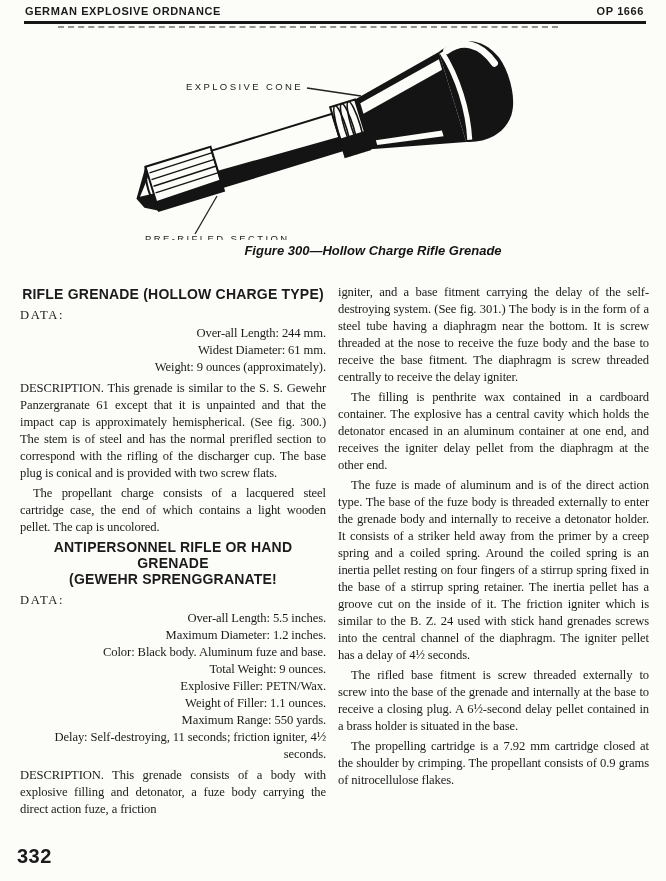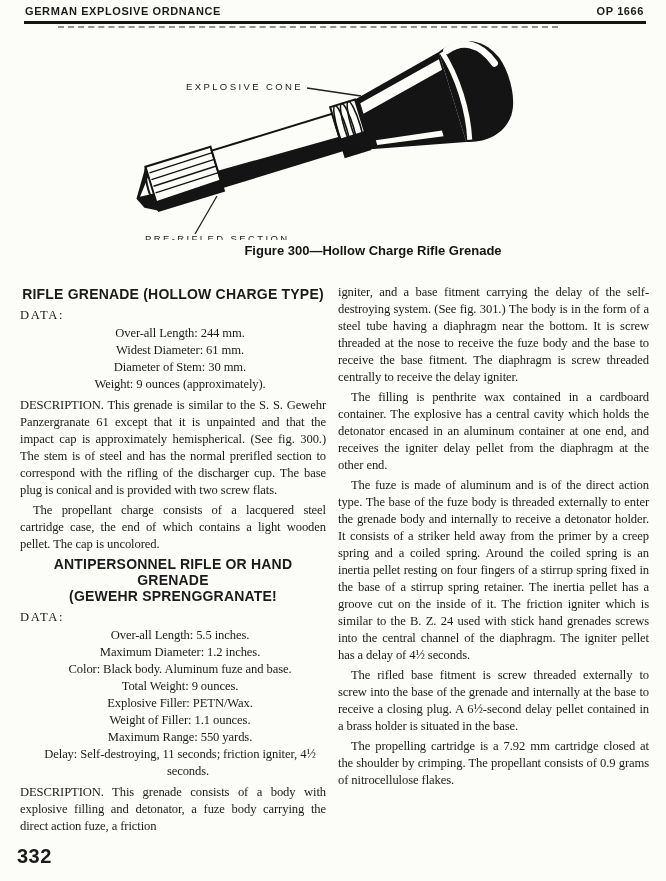--- a/index.html
+++ b/index.html
@@ -22,41 +22,41 @@
   
   .figure { position:absolute; top:38px; left:35px; width:596px; height:225px; }
   .figure svg { display:block; }
   .fig-label {
     font-family:"Liberation Sans", sans-serif; font-size:9.5px;
     letter-spacing:2.4px; fill:#222;
   }
   .caption {
     position:absolute; top:205px; left:120px; right:40px;
     text-align:center; font-family:"Liberation Sans", sans-serif;
-    font-weight:bold; font-size:13px; color:#141414;
+    font-style:italic; font-weight:bold; font-size:13px; color:#141414;
   }
 
   
   .col {
     position:absolute; top:284px;
     font-size:12.6px; line-height:17px; letter-spacing:-0.1px;
     text-align:justify;
   }
   .col.left  { left:20px;  width:306px; }
   .col.right { left:338px; width:311px; }
 
   h3.sect {
     font-family:"Liberation Sans", sans-serif; font-size:14px;
     font-weight:bold; letter-spacing:0.2px; text-align:center;
     margin:2px 0 5px; line-height:16px;
   }
   h3.sect.second { }
   .data-label { letter-spacing:1.6px; margin:2px 0 1px; }
   .data-list { margin:0 0 4px; }
-  .data-item { padding-left:30px; text-indent:-16px; text-align:center; }
+  .data-item { padding-left:30px; text-indent:-16px; text-align:right; }
   p.para { margin:0 0 3px; }
   p.para.indent { text-indent:13px; }
   p.para.runin { text-indent:0; }
 
   .page-number {
     position:absolute; top:845px; left:17px;
     font-family:"Liberation Sans", sans-serif; font-weight:bold;
     font-size:20px; letter-spacing:0.5px;
   }
 </style>
@@ -117,21 +117,20 @@
     </svg>
     <div class="caption">Figure 300—Hollow Charge Rifle Grenade</div>
   </div>
 
   <div class="col left">
     <h3 class="sect">RIFLE GRENADE (HOLLOW CHARGE TYPE)</h3>
     <div class="data-label">DATA:</div>
     <div class="data-list">
       <div class="data-item">Over-all Length: 244 mm.</div>
       <div class="data-item">Widest Diameter: 61 mm.</div>
-      <div class="data-item">Diameter of Stem: 30 mm.</div>
       <div class="data-item">Weight: 9 ounces (approximately).</div>
     </div>
     <p class="para runin">DESCRIPTION. This grenade is similar to the S. S. Gewehr Panzergranate 61 except that it is unpainted and that the impact cap is approximately hemispherical. (See fig. 300.) The stem is of steel and has the normal prerifled section to correspond with the rifling of the discharger cup. The base plug is conical and is provided with two screw flats.</p>
     <p class="para indent">The propellant charge consists of a lacquered steel cartridge case, the end of which contains a light wooden pellet. The cap is uncolored.</p>
 
     <h3 class="sect second">
       <span>ANTIPERSONNEL RIFLE OR HAND GRENADE</span><br>
       <span>(GEWEHR SPRENGGRANATE!</span>
     </h3>
     <div class="data-label">DATA:</div>

